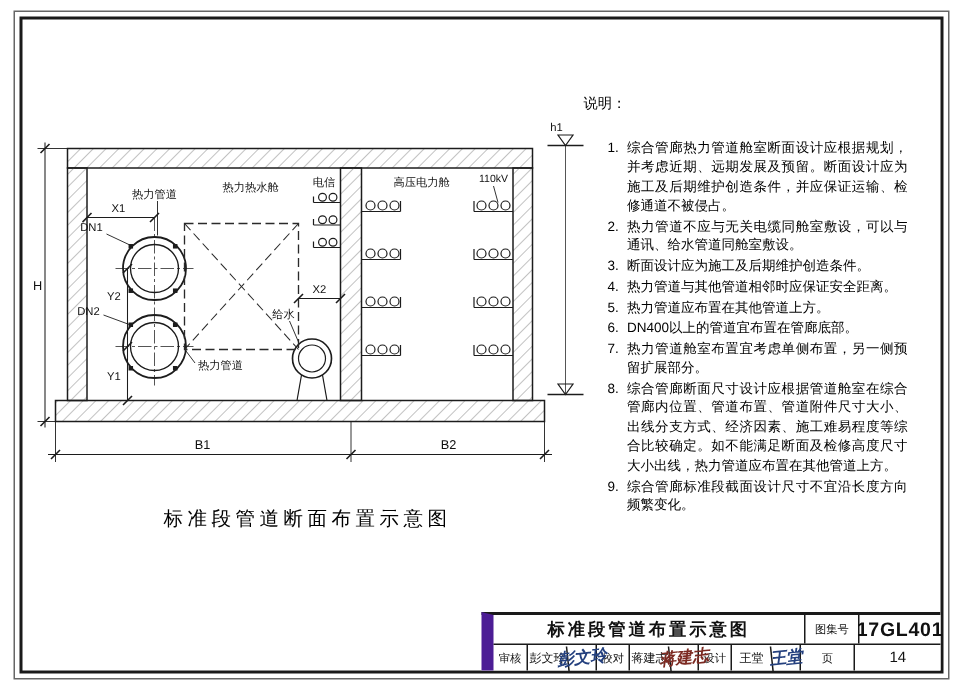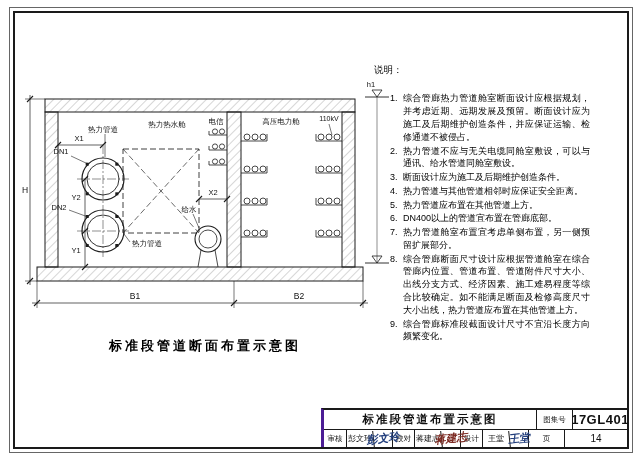--- a/index.html
+++ b/index.html
@@ -7,35 +7,35 @@
     position:relative; width:642px; height:461px; background:#fff;
     font-family:"Liberation Sans", sans-serif; color:#111; overflow:hidden;
   }
   .outer-frame { position:absolute; left:9px; top:7px; right:9px; bottom:8px; border:1px solid #666; }
   .frame { position:absolute; left:13px; top:11px; right:13px; bottom:12px; border:2px solid #1a1a1a; }
 
   
   .drawing { position:absolute; left:4px; top:44px; width:372px; }
   .drawing svg { display:block; }
   .drawing-caption {
-    margin-top:24px; text-align:center; font-size:13px; font-weight:bold;
+    margin-top:24px; text-align:center; font-size:13px; font-weight:normal;
     letter-spacing:3px; color:#000;
   }
 
   
-  .notes { position:absolute; left:359px; top:50px; width:232px; font-size:9px; line-height:1.42; color:#000; }
+  .notes { position:absolute; left:374px; top:50px; width:232px; font-size:9px; line-height:1.42; color:#000; }
   .notes-heading { font-size:9.5px; margin-bottom:3px; }
   ol.notes-list { margin:16px; padding:0; list-style:none; counter-reset:note; }
   ol.notes-list li { counter-increment:note; position:relative; padding-left:13px; margin-bottom:1px; text-align:justify; }
   ol.notes-list li::before { content:counter(note) "."; position:absolute; left:0; top:0; }
 
   
   .title-block {
     position:absolute; right:0; bottom:0; width:306px; height:39px;
-    border-left:3px solid #4c1d95; border-top:2px solid #1a1a1a; box-sizing:border-box;
+    border-left:8px solid #4c1d95; border-top:2px solid #1a1a1a; box-sizing:border-box;
     background:#fff;
   }
   .tb-row { display:flex; box-sizing:border-box; }
   .tb-row1 { height:20px; border-bottom:1px solid #1a1a1a; }
   .tb-row2 { height:17px; }
   .tb-cell {
     display:flex; align-items:center; justify-content:center;
     border-left:1px solid #1a1a1a; box-sizing:border-box; overflow:visible; white-space:nowrap;
   }
   .tb-cell:first-child { border-left:none; }

